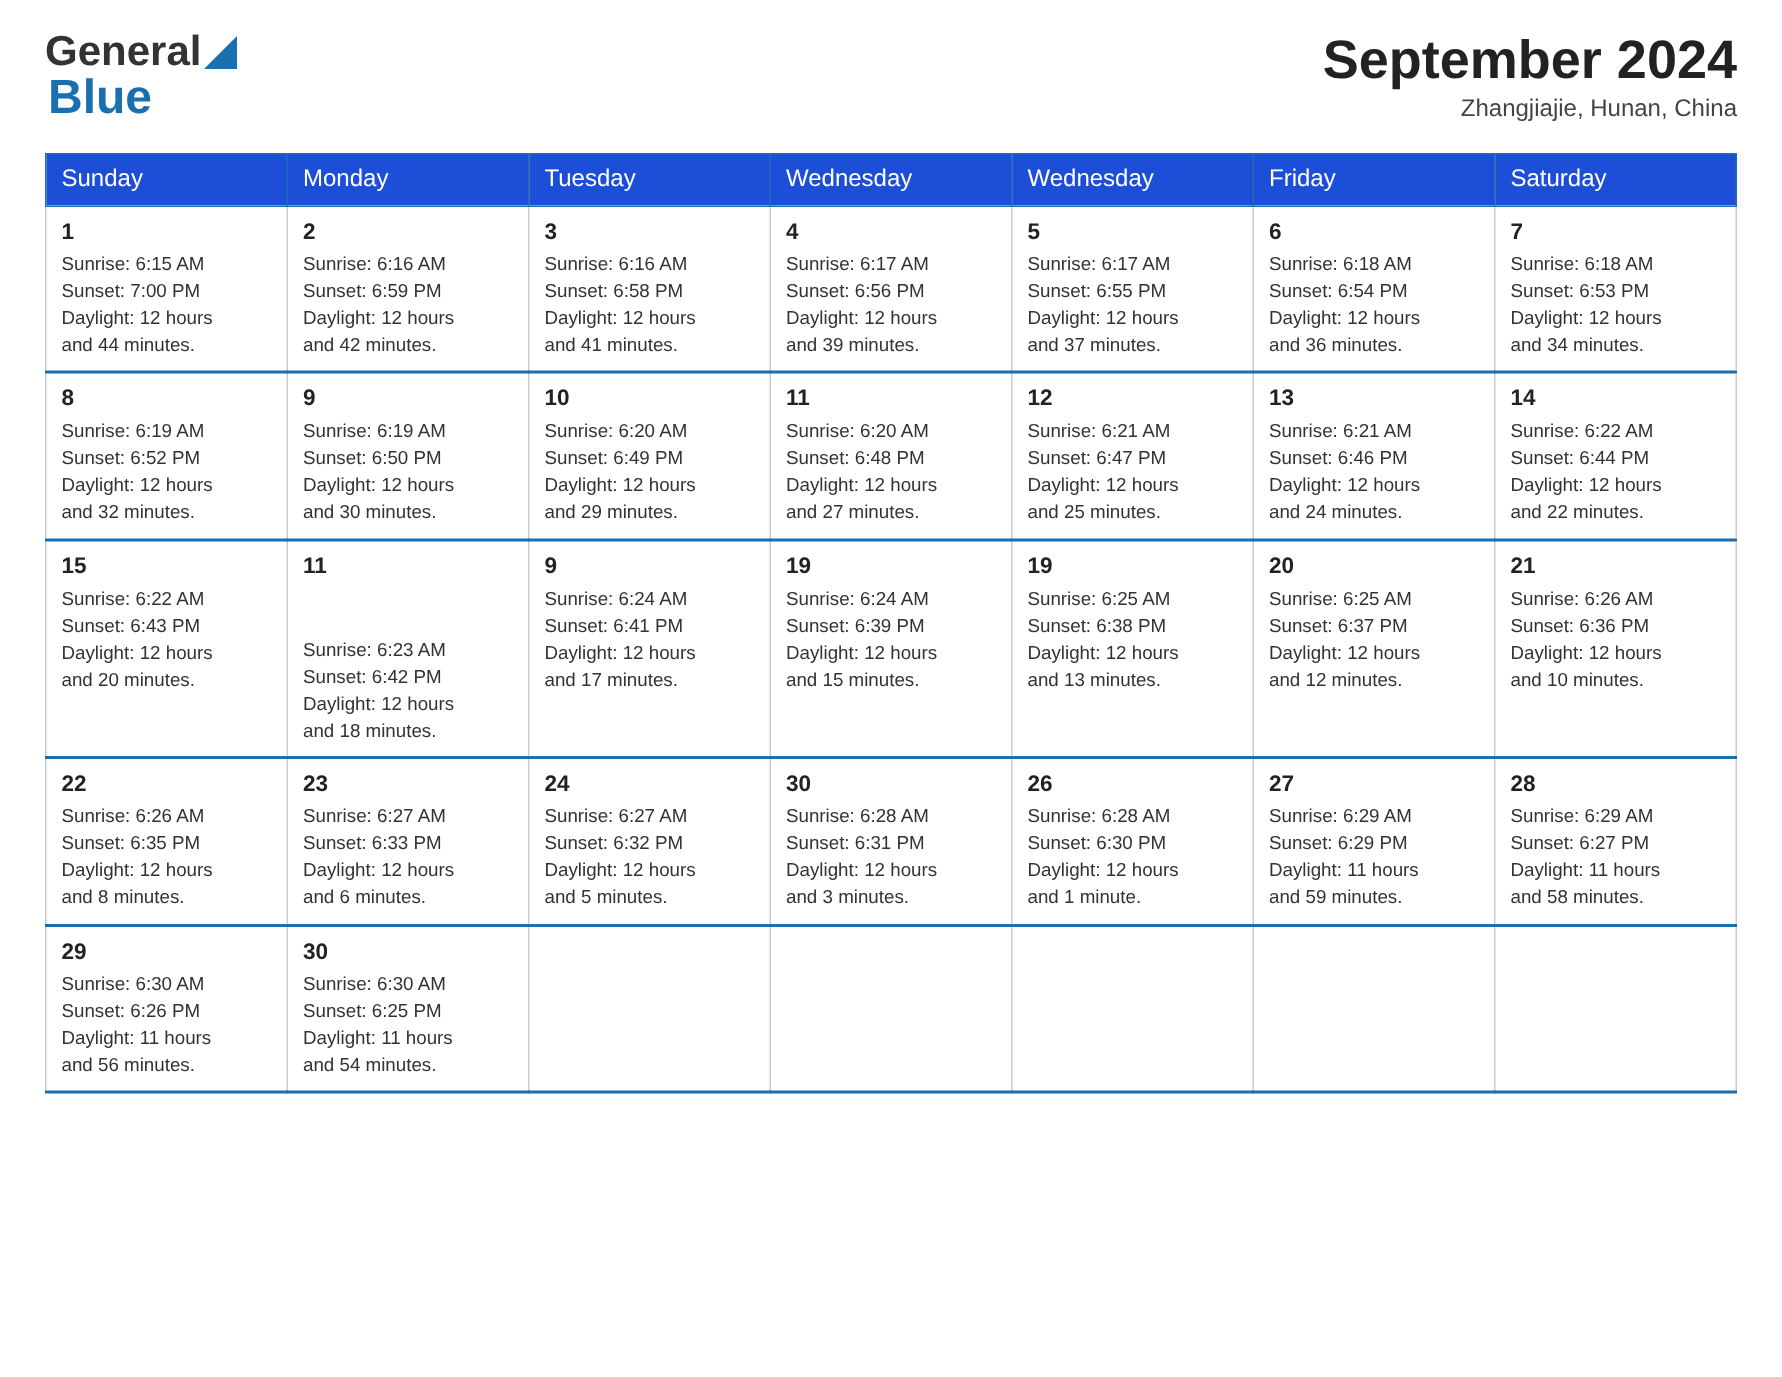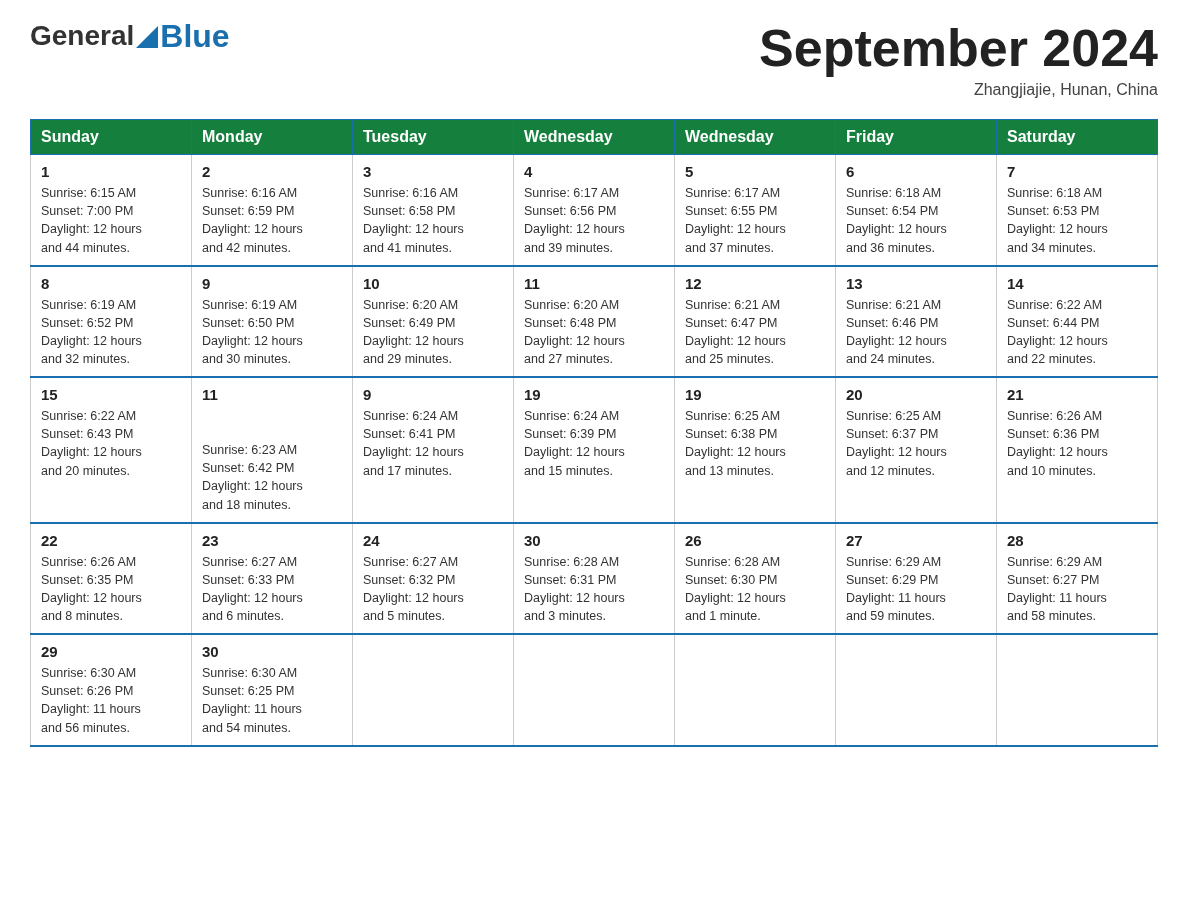--- a/index.html
+++ b/index.html
@@ -27,40 +27,40 @@
     }
     .logo-text-blue {
       font-size: 32px;
       font-weight: bold;
       color: #1a6faf;
     }
     .title-block {
       text-align: right;
     }
     .calendar-title {
-      font-size: 52px;
+      font-size: 36px;
       font-weight: bold;
       color: #222;
       line-height: 1.1;
     }
     .calendar-subtitle {
       font-size: 16px;
       color: #444;
       margin-top: 4px;
     }
     table {
       width: 100%;
       border-collapse: collapse;
       table-layout: fixed;
     }
     thead tr th {
-      background-color: #15803d;
+      background-color: #1d4ed8;
       color: #fff;
       font-size: 16px;
-      font-weight: bold;
+      font-weight: normal;
       padding: 8px 10px;
       text-align: left;
       border: 1px solid #1a6faf;
       margin-left: 16px;
     }
     tbody tr td {
       vertical-align: top;
       padding: 8px 10px;
       border: 1px solid #ccc;
       font-size: 13px;
@@ -84,21 +84,21 @@
     }
     tbody tr {
       border-bottom: 2px solid #1a6faf;
     }
   </style>
 </head>
 <body>
 
 <div class="header">
   <div class="logo">
-    <div style="display:flex; line-height:1;">
+    <div style="display:flex; flex-direction:column; line-height:1;">
       <div style="display:flex; align-items:center;">
         <span class="logo-text-general">General</span>
         <svg width="22" height="22" viewBox="0 0 22 22" style="margin-left:2px; margin-top:2px;">
           <polygon points="0,22 22,22 22,0" fill="#1a6faf"></polygon>
         </svg>
       </div>
       <span class="logo-text-blue" style="margin-left:2px;">Blue</span>
     </div>
   </div>
   <div class="title-block">

